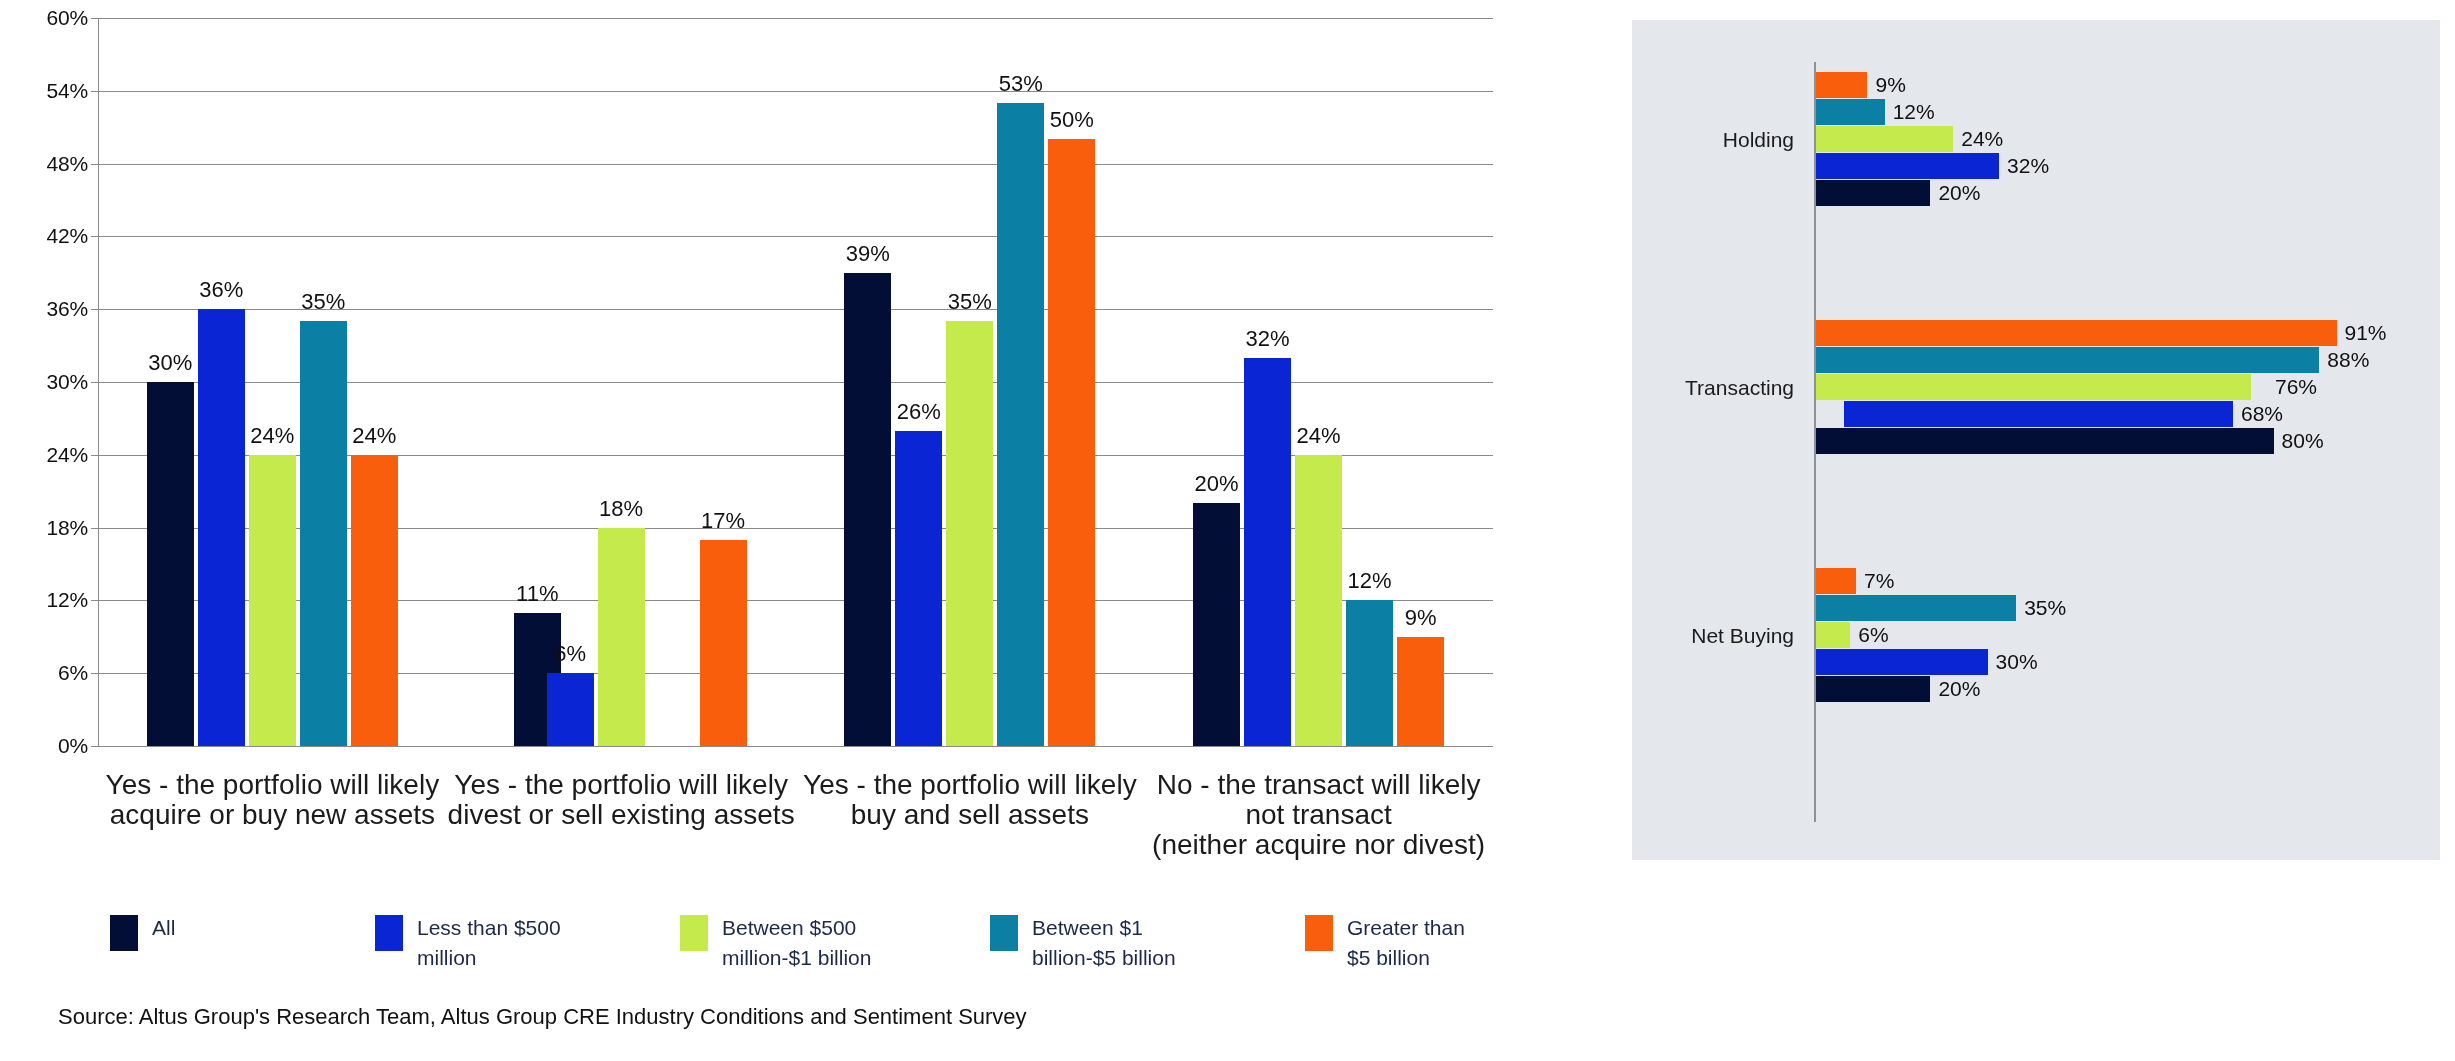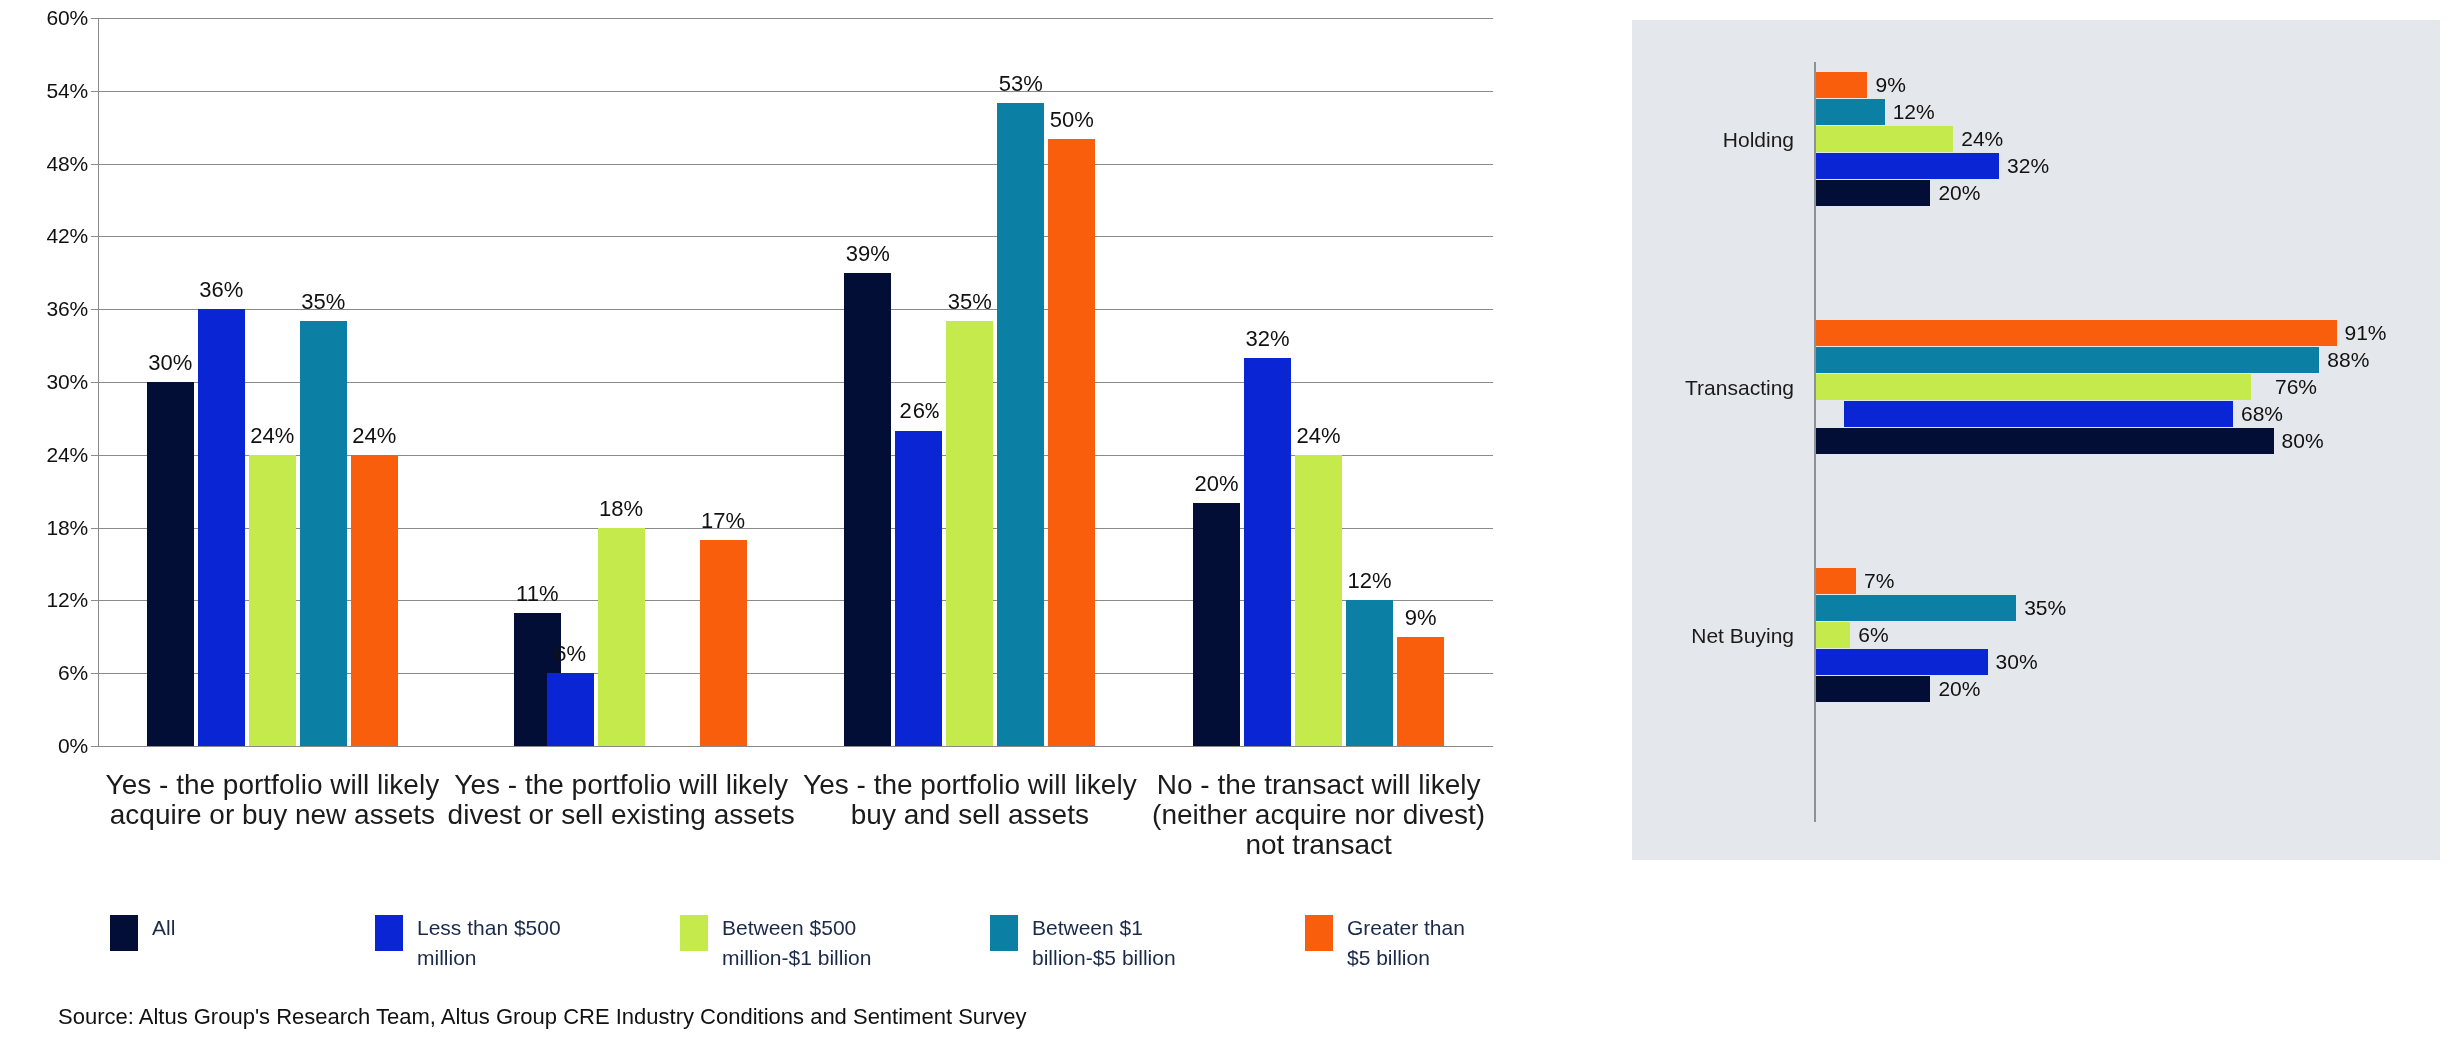--- a/index.html
+++ b/index.html
@@ -271,21 +271,21 @@
           <div class="bar-wrap" style="left: 252.875px; width: 47px; height: 728px;">
             <div class="bar" title="Greater than $5 billion 17%" style="height: 206.267px; background: rgb(248, 94, 12);"></div>
             <div class="bar-value" style="bottom: 212.267px;">17%</div>
           </div>
         </div>
         <div class="bar-group" style="left: 697.5px; width: 348.75px;">
           <div class="bar-wrap" style="left: 48.875px; width: 47px; height: 728px;">
             <div class="bar" title="All 39%" style="height: 473.2px; background: rgb(3, 14, 55);"></div>
             <div class="bar-value" style="bottom: 479.2px;">39%</div>
           </div>
-          <div class="bar-wrap" style="left: 99.875px; width: 47px; height: 728px; font-family: Liberation Mono, monospace;">
+          <div class="bar-wrap" style="left: 99.875px; width: 47px; height: 728px;">
             <div class="bar" title="Less than $500 million 26%" style="height: 315.467px; background: rgb(10, 38, 212);"></div>
             <div class="bar-value" style="bottom: 321.467px;">26%</div>
           </div>
           <div class="bar-wrap" style="left: 150.875px; width: 47px; height: 728px;">
             <div class="bar" title="Between $500 million-$1 billion 35%" style="height: 424.667px; background: rgb(196, 235, 75);"></div>
             <div class="bar-value" style="bottom: 430.667px;">35%</div>
           </div>
           <div class="bar-wrap" style="left: 201.875px; width: 47px; height: 728px;">
             <div class="bar" title="Between $1 billion-$5 billion 53%" style="height: 643.067px; background: rgb(12, 127, 165);"></div>
             <div class="bar-value" style="bottom: 649.067px;">53%</div>
@@ -327,22 +327,22 @@
         <div class="cat-label" style="left: 348.75px; width: 348.75px;">
           <div>Yes - the portfolio will likely</div>
           <div>divest or sell existing assets</div>
         </div>
         <div class="cat-label" style="left: 697.5px; width: 348.75px;">
           <div>Yes - the portfolio will likely</div>
           <div>buy and sell assets</div>
         </div>
         <div class="cat-label" style="left: 1046.25px; width: 348.75px;">
           <div>No - the transact will likely</div>
+          <div>not transact</div>
           <div>(neither acquire nor divest)</div>
-          <div>not transact</div>
         </div>
       </div>
 
     <div id="legend">
         <div class="legend-item" style="left: 0px; top: 0px;">
           <div class="legend-swatch" style="background: rgb(3, 14, 55);"></div>
           <div class="legend-text">All</div>
         </div>
         <div class="legend-item" style="left: 265px; top: 0px;">
           <div class="legend-swatch" style="background: rgb(10, 38, 212);"></div>

